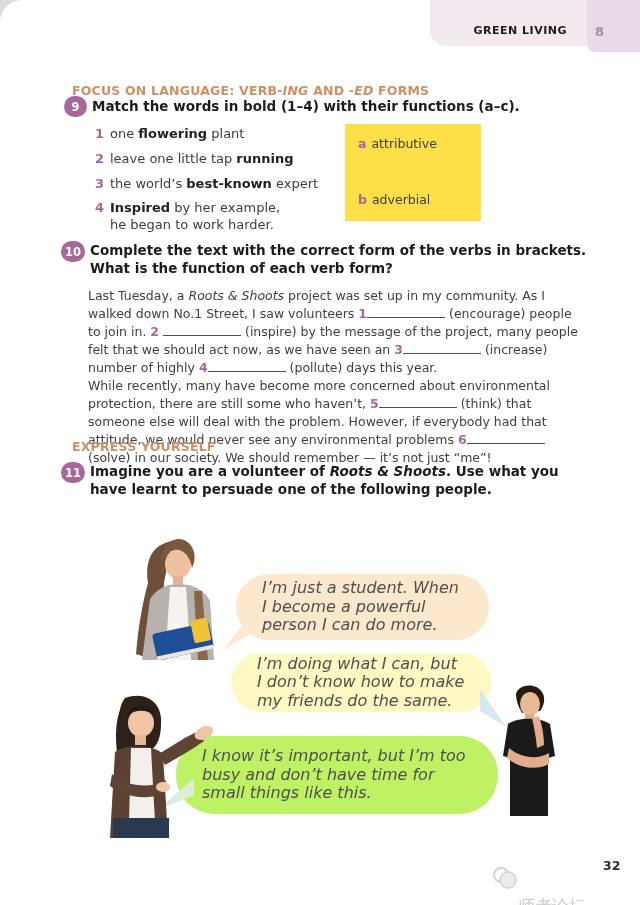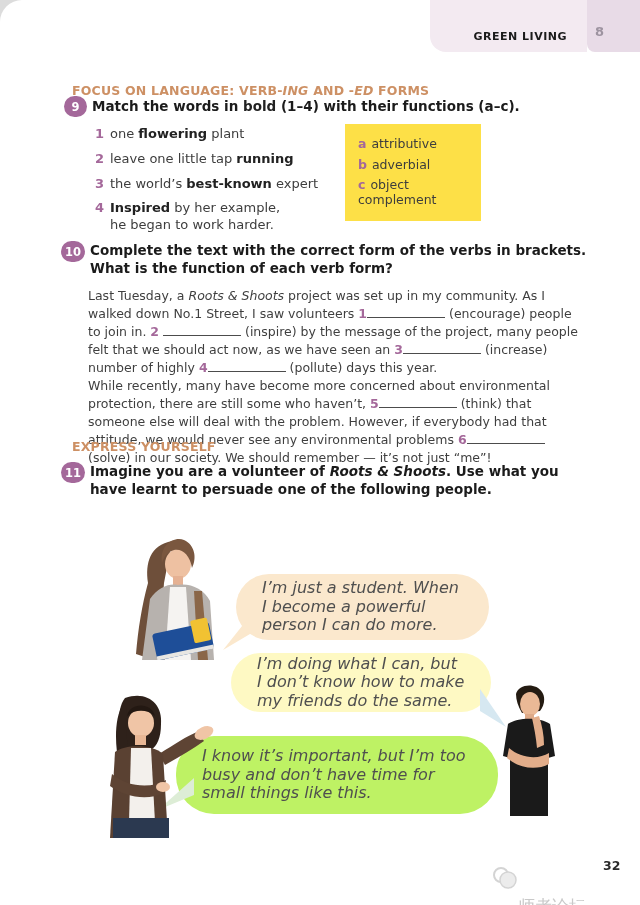--- a/index.html
+++ b/index.html
@@ -1,20 +1,20 @@
 <!DOCTYPE html>
 <html><head>
 <meta charset="utf-8">
 <style>
   html,body{margin:0;padding:0;width:640px;height:905px;overflow:hidden;
     background:#dcdcdc;font-family:"DejaVu Sans","Liberation Sans",sans-serif;}
   .page{position:absolute;inset:0;background:#ffffff;border-top-left-radius:22px;}
 
   
-  .unit-tab{position:absolute;left:430px;top:0;width:157px;height:52px;
+  .unit-tab{position:absolute;left:430px;top:0;width:157px;height:46px;
     background:#f3eaf1;border-bottom-left-radius:16px;}
   .unit-tab .unit-title{position:absolute;right:20px;bottom:9px;font-size:11px;
     font-weight:700;letter-spacing:.5px;color:#1b1b1b;}
   .unit-strip{position:absolute;left:587px;top:0;width:53px;height:52px;
     background:#e8dbe7;border-bottom-left-radius:8px;}
   .unit-strip .unit-number{position:absolute;left:8px;top:24px;font-size:13px;
     font-weight:700;color:#9d93a0;}
 
   
   .section-heading{position:absolute;font-size:12.5px;font-weight:700;
@@ -112,23 +112,20 @@
     <span class="match-num">4</span>
     <div class="match-text"><span class="sg-b">Inspired</span><span> by her example,</span><br><span>he began to work harder.</span></div>
   </div>
 
   <div class="func-box">
     <div class="func-item">
       <span class="func-letter">a</span><span>attributive</span>
     </div>
     <div class="func-item">
       <span class="func-letter">b</span><span>adverbial</span>
-    </div>
-    <div class="func-item">
-      <span class="func-letter">c</span><span>object complement</span>
     </div>
   </div>
 
   <div class="badge badge-10">10</div>
   <div class="instr instr-10">Complete the text with the correct form of the verbs in brackets. What is the function of each verb form?</div>
 
   <div class="gap-text">
     <p><span>Last Tuesday, a </span><span class="sg-it">Roots &amp; Shoots</span><span> project was set up in my community. As I walked down No.1 Street, I saw volunteers </span><span class="sg-num">1</span><span class="sg-bl"></span><span> (encourage) people to join in. </span><span class="sg-num">2</span><span> </span><span class="sg-bl"></span><span> (inspire) by the message of the project, many people felt that we should act now, as we have seen an </span><span class="sg-num">3</span><span class="sg-bl"></span><span> (increase) number of highly </span><span class="sg-num">4</span><span class="sg-bl"></span><span> (pollute) days this year.</span></p>
     <p><span>While recently, many have become more concerned about environmental protection, there are still some who haven’t, </span><span class="sg-num">5</span><span class="sg-bl"></span><span> (think) that someone else will deal with the problem. However, if everybody had that attitude, we would never see any environmental problems </span><span class="sg-num">6</span><span class="sg-bl"></span><span> (solve) in our society. We should remember — it’s not just “me”!</span></p>
   </div>

